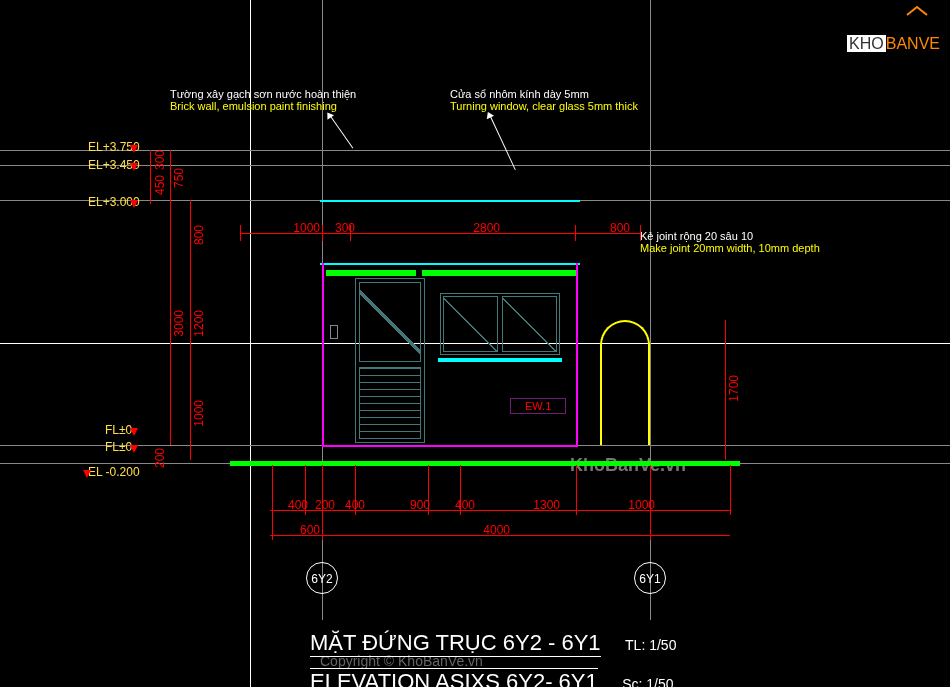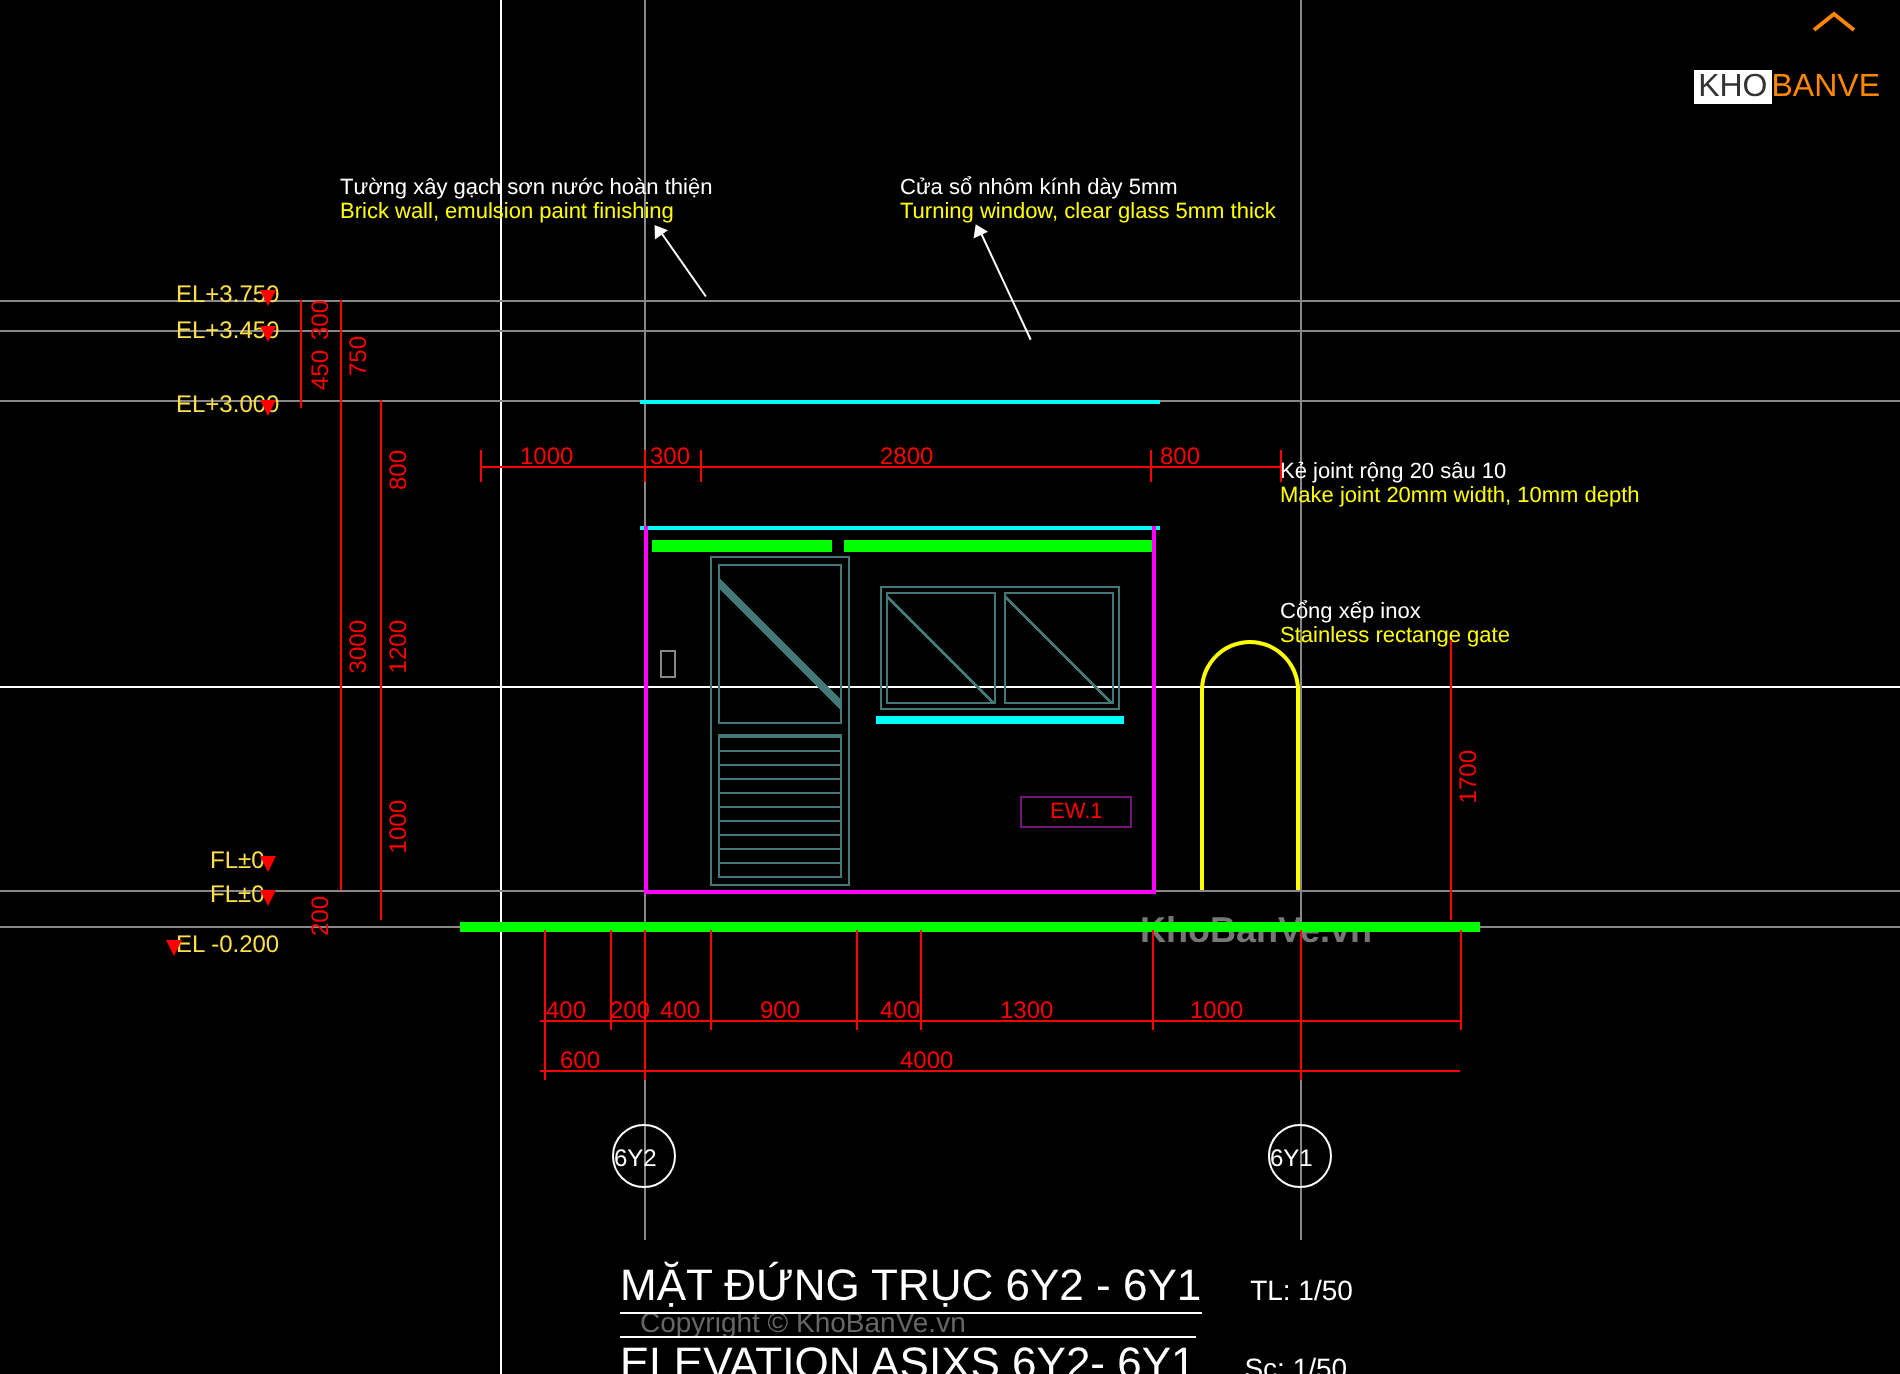--- a/index.html
+++ b/index.html
@@ -7,34 +7,34 @@
 .canvas{position:absolute;inset:0}
 .crosshair-h{position:absolute;left:0;right:0;height:1px;background:#fff;top:343px}
 .crosshair-v{position:absolute;top:0;bottom:0;width:1px;background:#fff;left:250px}
 .logo{position:absolute;top:5px;right:10px;font-weight:normal;color:#fff}
 .logo .a{color:#333;background:#fff;padding:0 2px}
 .logo .b{color:#f80}
 .wm{position:absolute;bottom:18px;left:320px;color:#666;font-size:14px}
 .wm2{position:absolute;top:455px;left:570px;color:#777;font-size:18px;font-weight:bold}
 .label-vn{color:#fff;font-size:11px}
 .label-en{color:#ff0;font-size:11px}
-.dim-txt{color:#f00;font-size:12px;position:absolute;text-align:left}
+.dim-txt{color:#f00;font-size:12px;position:absolute;text-align:right}
 .dim-txt.v{writing-mode:vertical-rl;transform:rotate(180deg)}
 .lvl-txt{color:#fde047;font-size:12px;position:absolute}
 .title{position:absolute;color:#fff;text-align:left}
 .title .main{font-size:22px;border-bottom:1px solid #fff;display:inline-block;margin-bottom:12px}
 .title .sub{font-size:22px}
 .scale{font-size:14px}
 .cad-line{position:absolute;background:#888}
 .red-line{position:absolute;background:#f00}
 .cyan-line{position:absolute;background:#0ff}
 .grn-line{position:absolute;background:#0f0}
 .mag-line{position:absolute;background:#f0f}
 .arrow-r{width:0;height:0;border-top:4px solid transparent;border-bottom:4px solid transparent;border-left:8px solid #f00;position:absolute}
-.axis-circle{position:absolute;width:32px;height:32px;border:1px solid #fff;border-radius:50%;color:#fff;font-size:12px;text-align:left;line-height:32px}
+.axis-circle{position:absolute;width:32px;height:32px;border:1px solid #fff;border-radius:50%;color:#fff;font-size:12px;text-align:center;line-height:32px}
 .door{position:absolute;border:1px solid #477}
 .window{position:absolute;border:1px solid #477}
 .ew1{position:absolute;border:1px solid #701a75;color:#f00;font-size:11px;padding:1px 14px}
 .leader{position:absolute;background:#fff;height:1px}
 .leader::before{content:'';position:absolute;left:-4px;top:-3px;width:0;height:0;border-top:4px solid transparent;border-bottom:4px solid transparent;border-right:6px solid #fff}
 </style>
 </head>
 <body>
 
 <div class="canvas">
@@ -63,24 +63,20 @@
     <div class="label-vn">Tường xây gạch sơn nước hoàn thiện</div>
     <div class="label-en">Brick wall, emulsion paint finishing</div>
   </div>
   <div style="position:absolute;left:450px;top:88px">
     <div class="label-vn">Cửa sổ nhôm kính dày 5mm</div>
     <div class="label-en">Turning window, clear glass 5mm thick</div>
   </div>
   <div style="position:absolute;left:640px;top:230px">
     <div class="label-vn">Kẻ joint rộng 20 sâu 10</div>
     <div class="label-en">Make joint 20mm width, 10mm depth</div>
-  </div>
-  <div style="position:absolute;left:640px;top:300px">
-    <div class="label-vn">Cổng xếp inox</div>
-    <div class="label-en">Stainless rectange gate</div>
   </div>
 
   <div class="leader" style="left:330px;top:115px;width:40px;transform:rotate(55deg);transform-origin:left"></div>
   <div class="leader" style="left:490px;top:115px;width:60px;transform:rotate(65deg);transform-origin:left"></div>
 
   <div class="lvl-txt" style="left:88px;top:140px">EL+3.750</div>
   <div class="arrow-r" style="left:130px;top:145px;transform:rotate(90deg)"></div>
   <div class="lvl-txt" style="left:88px;top:158px">EL+3.450</div>
   <div class="arrow-r" style="left:130px;top:163px;transform:rotate(90deg)"></div>
   <div class="lvl-txt" style="left:88px;top:195px">EL+3.000</div>

